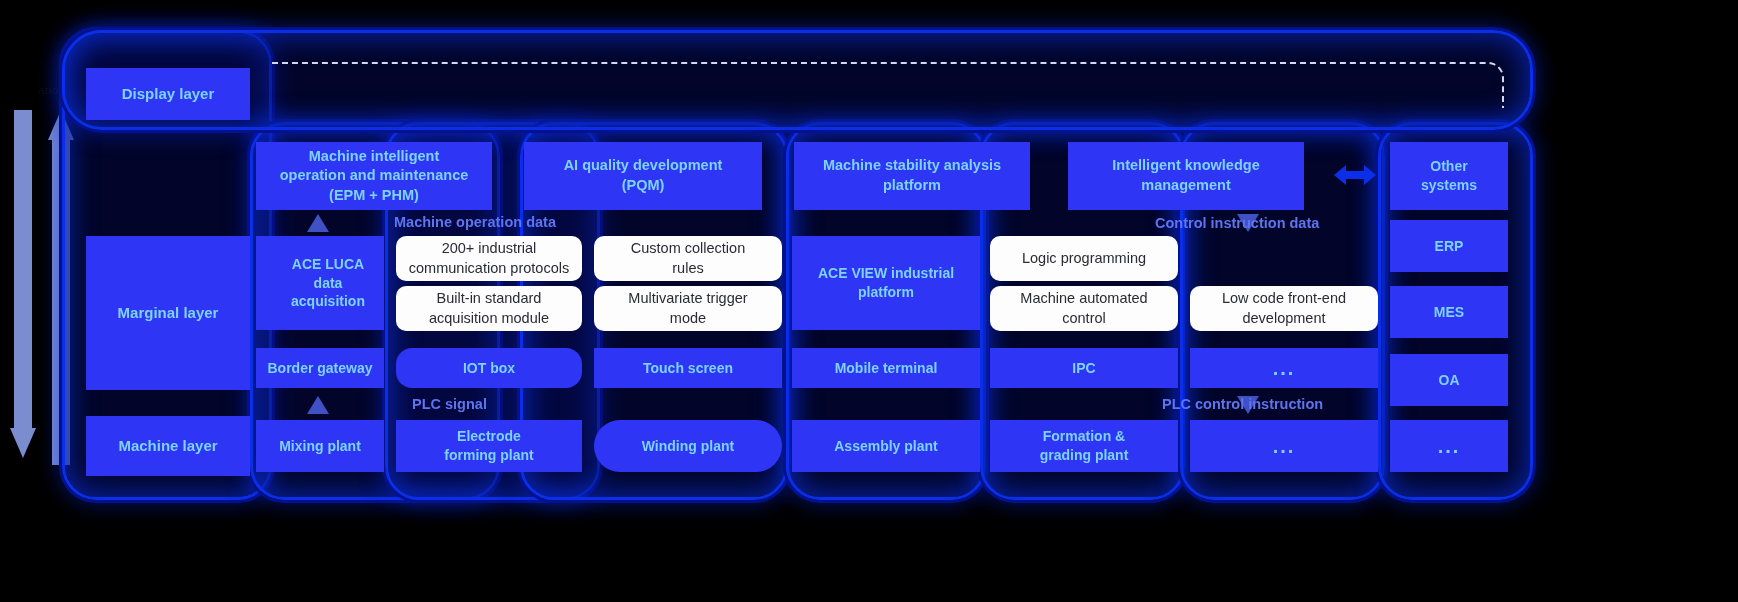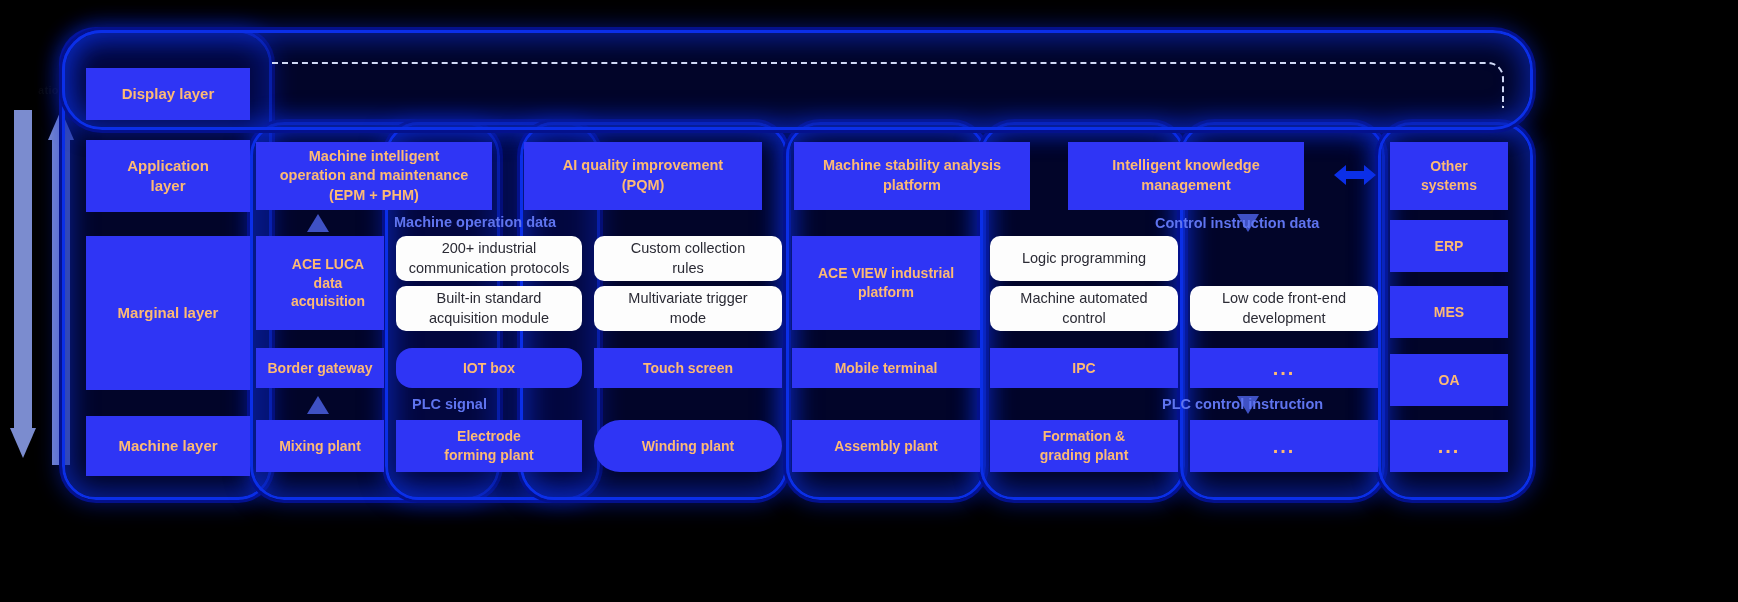--- a/index.html
+++ b/index.html
@@ -60,21 +60,21 @@
     height: 46px;
     pointer-events: none;
   }
 
   
   .cell {
     position: absolute;
     display: flex; align-items: center; justify-content: center;
     text-align: center;
     background: #2f35f5;
-    color: #fdba74;
+    color: #7dd3fc;
     font-weight: bold;
     font-size: 14px;
     line-height: 1.35;
     padding: 4px 8px;
     white-space: pre-line;
   }
   .cell.white {
     background: #fdfdfd;
     color: #2b2b35;
     font-weight: normal;
@@ -131,29 +131,27 @@
   <div class="capsule" style="left:520px; top:122px; width:268px; height:378px;"></div>
   <div class="capsule" style="left:786px; top:122px; width:200px; height:378px;"></div>
   <div class="capsule" style="left:980px; top:122px; width:205px; height:378px;"></div>
   <div class="capsule" style="left:1180px;top:122px; width:205px; height:378px;"></div>
   <div class="capsule" style="left:1378px;top:122px; width:155px; height:378px;"></div>
   <div class="capsule" style="left:62px;  top:30px;  width:1471px; height:100px; border-radius:40px;"></div>
 
   <div class="dashed-link" style="left:272px; top:62px; width:1232px;"></div>
 
   <div class="cell layer-name" style="left:86px; top:68px;  width:164px; height:52px;">Display layer</div>
-  <div class="cell layer-name" style="left:86px; top:140px; width:164px; height:72px;">Application
-layer</div>
   <div class="cell layer-name" style="left:86px; top:236px; width:164px; height:154px;">Marginal layer</div>
   <div class="cell layer-name" style="left:86px; top:416px; width:164px; height:60px;">Machine layer</div>
 
   <div class="cell app" style="left:256px; top:142px; width:236px; height:68px;">Machine intelligent
 operation and maintenance
 (EPM + PHM)</div>
-  <div class="cell app" style="left:524px; top:142px; width:238px; height:68px;">AI quality improvement
+  <div class="cell app" style="left:524px; top:142px; width:238px; height:68px;">AI quality development
 (PQM)</div>
   <div class="cell app" style="left:794px; top:142px; width:236px; height:68px;">Machine stability analysis
 platform</div>
   <div class="cell app" style="left:1068px; top:142px; width:236px; height:68px;">Intelligent knowledge
 management</div>
 
   <svg class="dbl-arrow" style="left:1332px; top:160px;" viewBox="0 0 46 30">
     <path d="M2 15 L14 5 L14 11 L32 11 L32 5 L44 15 L32 25 L32 19 L14 19 L14 25 Z" fill="#0b2fe8"></path>
   </svg>
 

